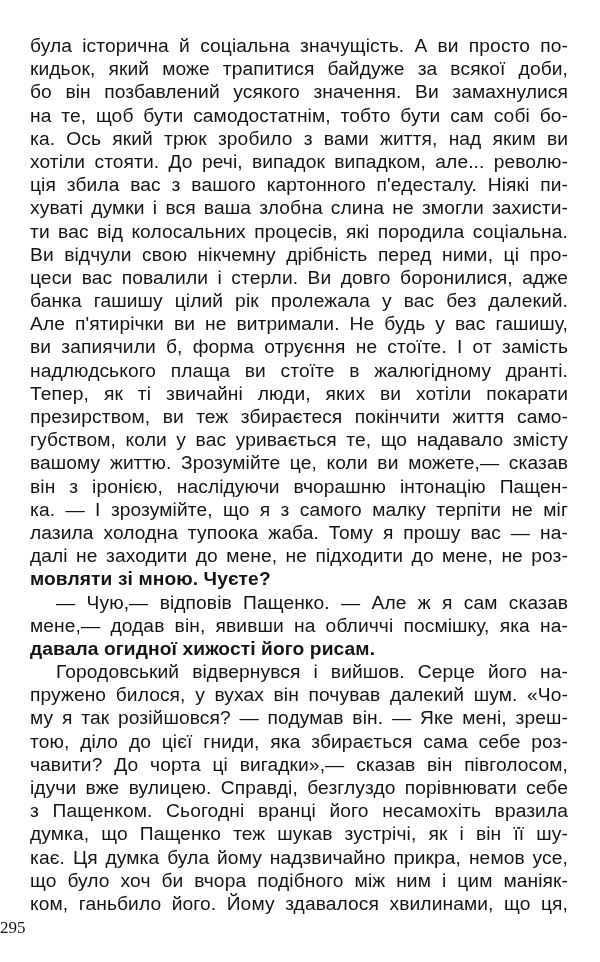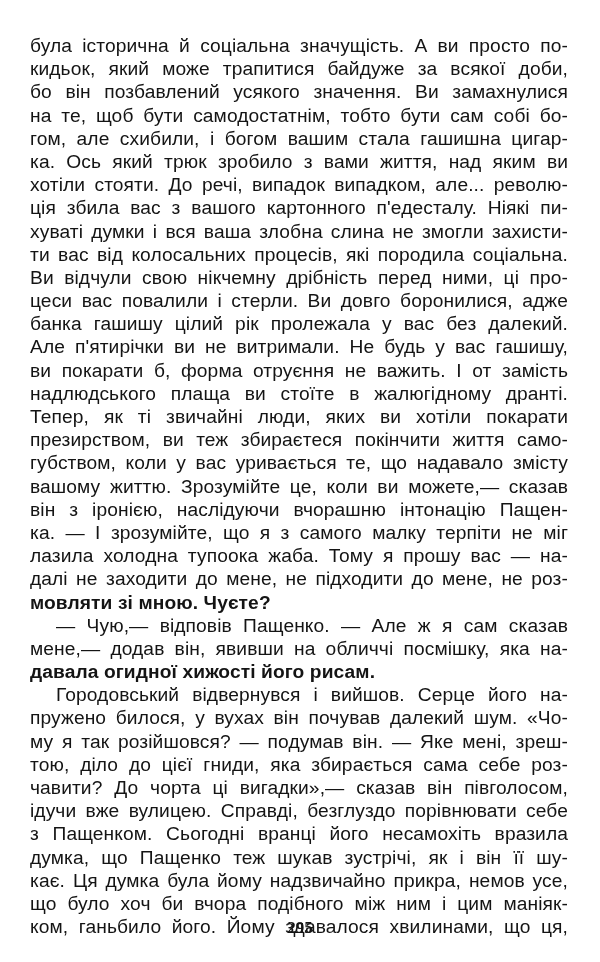--- a/index.html
+++ b/index.html
@@ -11,44 +11,43 @@
   }
   .line {
     display: block; height: 23.2px; line-height: 23.2px;
     white-space: nowrap; text-align: justify; text-align-last: justify;
     letter-spacing: 0.1px;
   }
   .line.indent { padding-left: 26px; }
   .line.last { text-align-last: left; font-weight: bold; }
   .line.full-last { text-align-last: justify; }
   .page-number {
-    position: absolute; left: 0; width: 600px; top: 918px; text-align: center;
-    font-family: "Liberation Serif", "DejaVu Serif", serif; font-weight: bold;
+    position: absolute; left: 0; width: 600px; top: 918px; 
+    font-family: "Liberation Serif", "DejaVu Serif", serif; font-weight: normal;
     font-size: 17px; color: #141414;
   }
 </style>
 </head>
 <body>
 
 <div class="page" id="page">
     <span class="line full-last">була історична й соціальна значущість. А ви просто по-</span>
     <span class="line full-last">кидьок, який може трапитися байдуже за всякої доби,</span>
     <span class="line full-last">бо він позбавлений усякого значення. Ви замахнулися</span>
     <span class="line full-last">на те, щоб бути самодостатнім, тобто бути сам собі бо-</span>
-    <span class="line full-last">гом, але схибили, і богом вашим стала гашишна цигар-</span>
     <span class="line full-last">ка. Ось який трюк зробило з вами життя, над яким ви</span>
     <span class="line full-last">хотіли стояти. До речі, випадок випадком, але... револю-</span>
     <span class="line full-last">ція збила вас з вашого картонного п'едесталу. Ніякі пи-</span>
     <span class="line full-last">хуваті думки і вся ваша злобна слина не змогли захисти-</span>
     <span class="line full-last">ти вас від колосальних процесів, які породила соціальна.</span>
     <span class="line full-last">Ви відчули свою нікчемну дрібність перед ними, ці про-</span>
     <span class="line full-last">цеси вас повалили і стерли. Ви довго боронилися, адже</span>
     <span class="line full-last">банка гашишу цілий рік пролежала у вас без далекий.</span>
     <span class="line full-last">Але п'ятирічки ви не витримали. Не будь у вас гашишу,</span>
-    <span class="line full-last">ви покарати б, форма отруєння не важить. І от замість</span>
+    <span class="line full-last">ви запиячили б, форма отруєння не стоїте. І от замість</span>
     <span class="line full-last">надлюдського плаща ви стоїте в жалюгідному дранті.</span>
     <span class="line full-last">Тепер, як ті звичайні люди, яких ви хотіли покарати</span>
     <span class="line full-last">презирством, ви теж збираєтеся покінчити життя само-</span>
     <span class="line full-last">губством, коли у вас уривається те, що надавало змісту</span>
     <span class="line full-last">вашому життю. Зрозумійте це, коли ви можете,— сказав</span>
     <span class="line full-last">він з іронією, наслідуючи вчорашню інтонацію Пащен-</span>
     <span class="line full-last">ка. — І зрозумійте, що я з самого малку терпіти не міг</span>
     <span class="line full-last">лазила холодна тупоока жаба. Тому я прошу вас — на-</span>
     <span class="line full-last">далі не заходити до мене, не підходити до мене, не роз-</span>
     <span class="line last">мовляти зі мною. Чуєте?</span>

